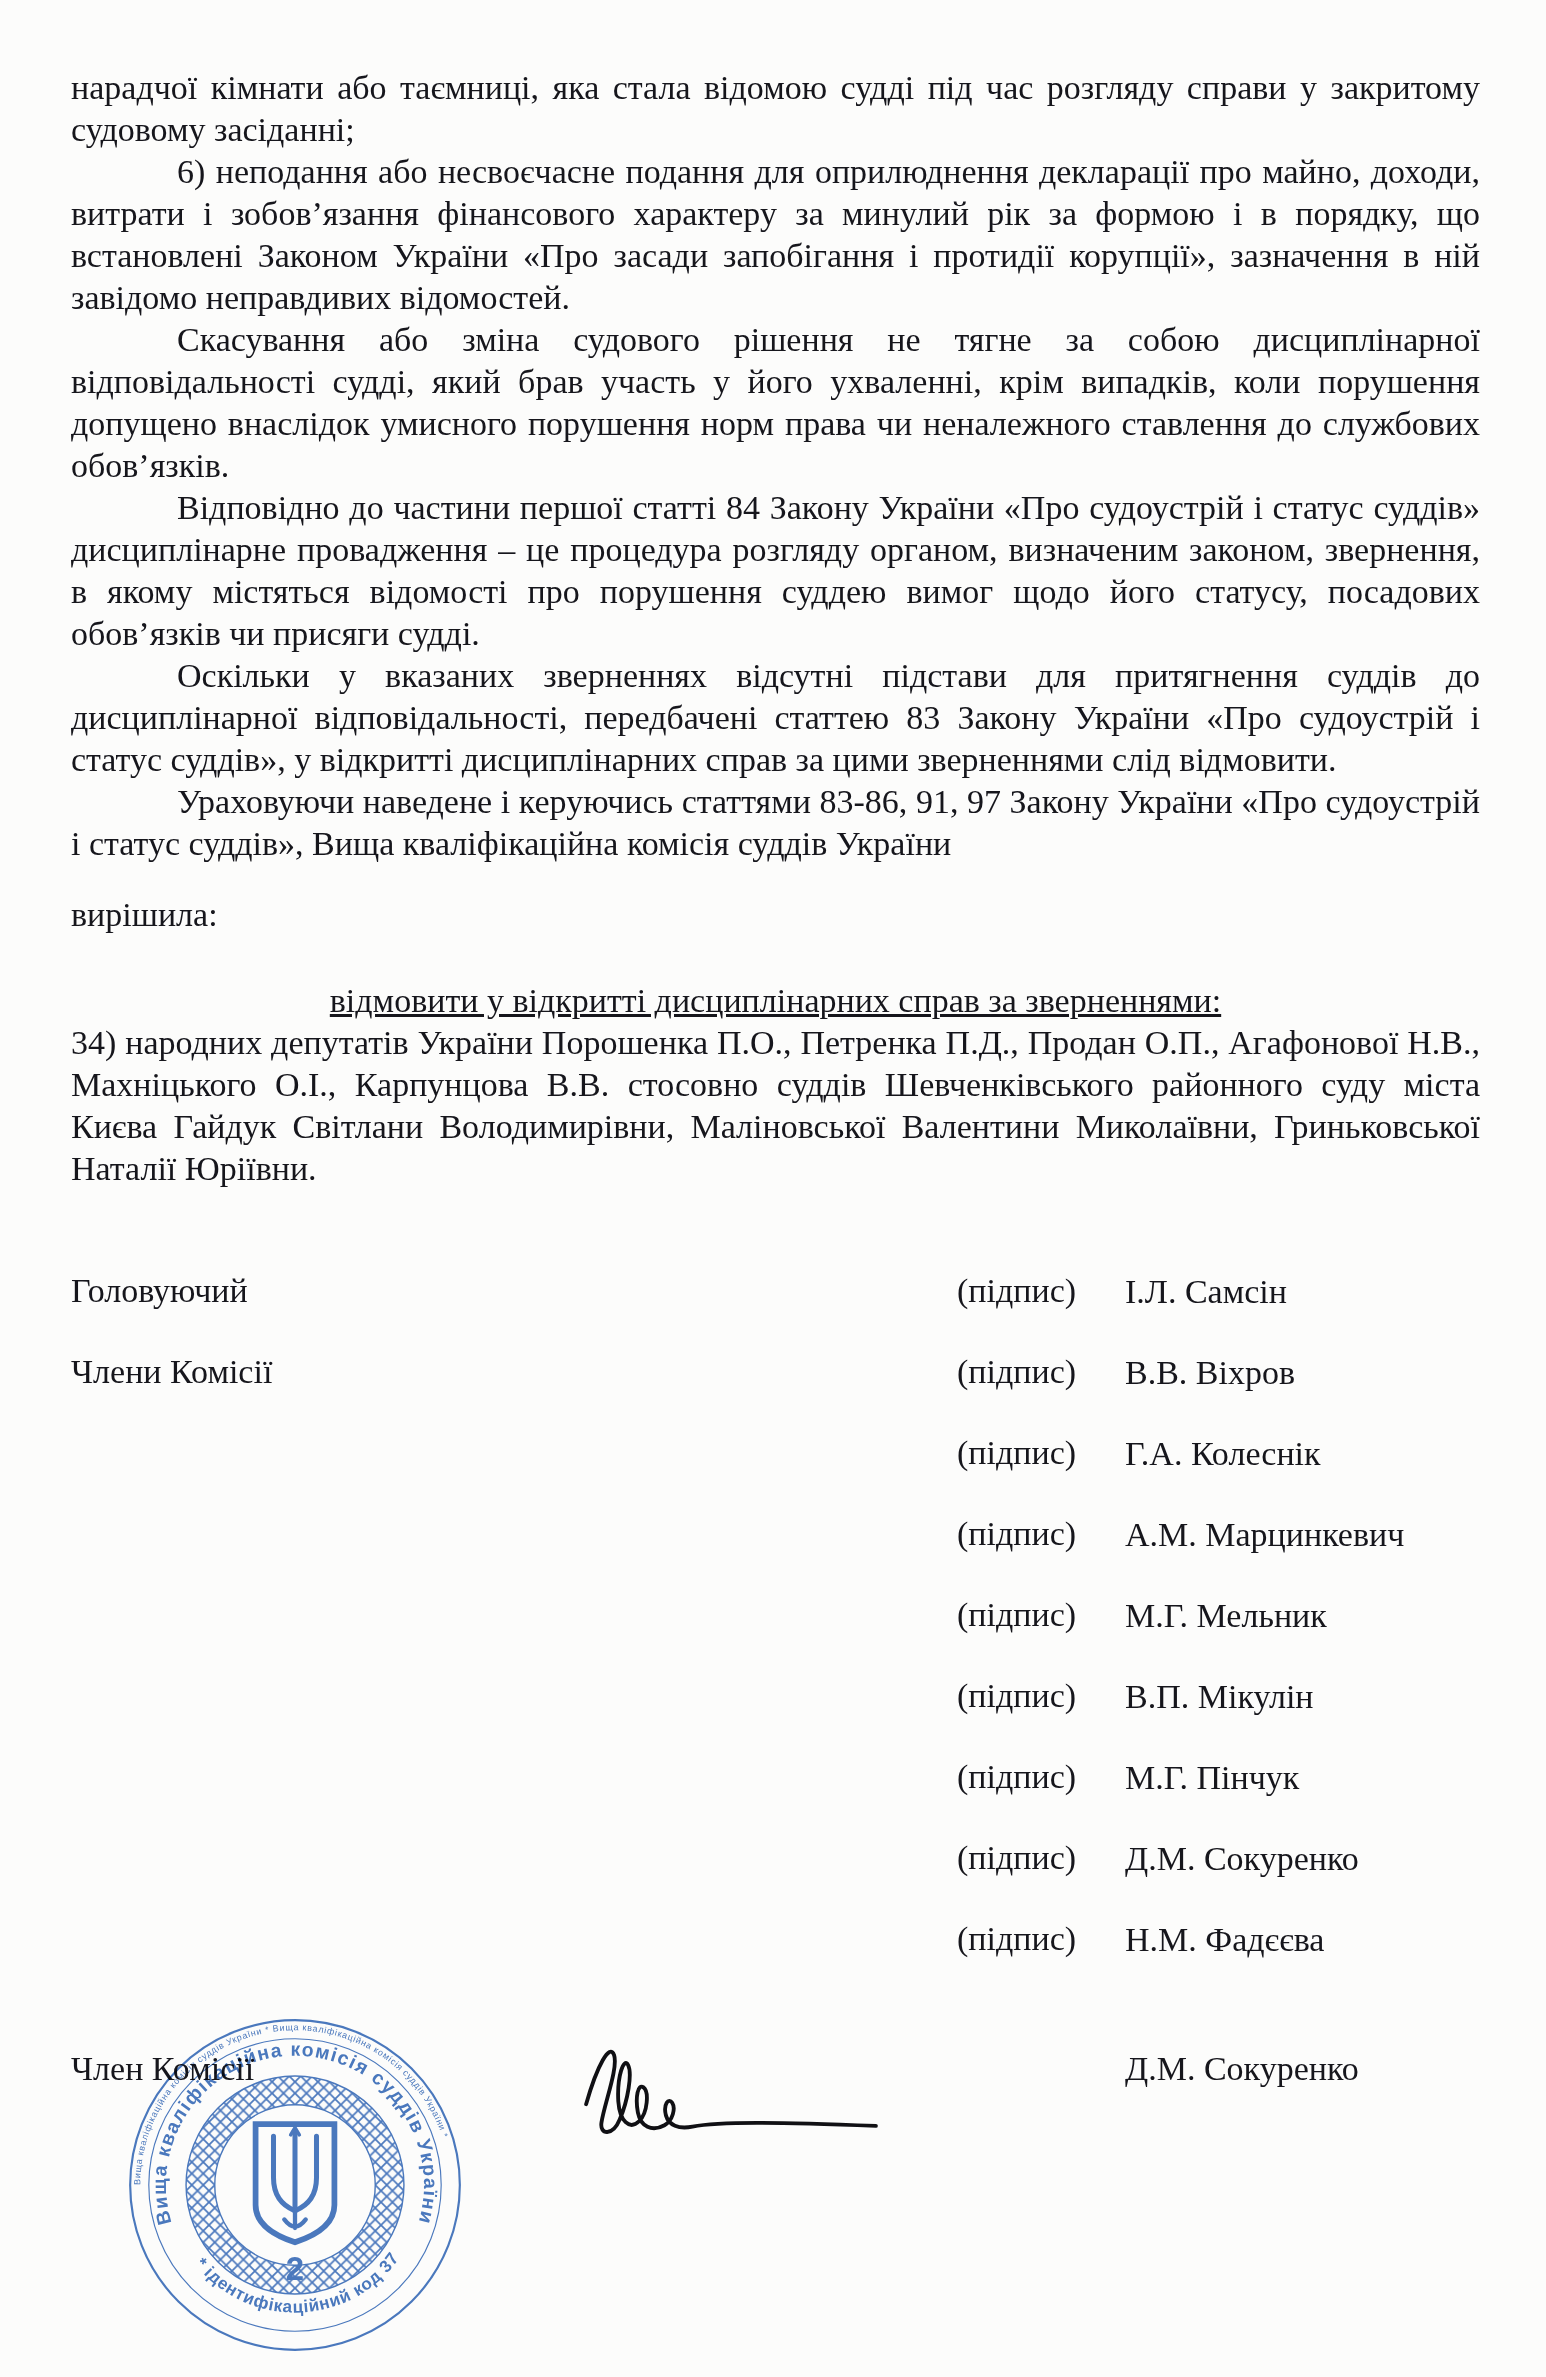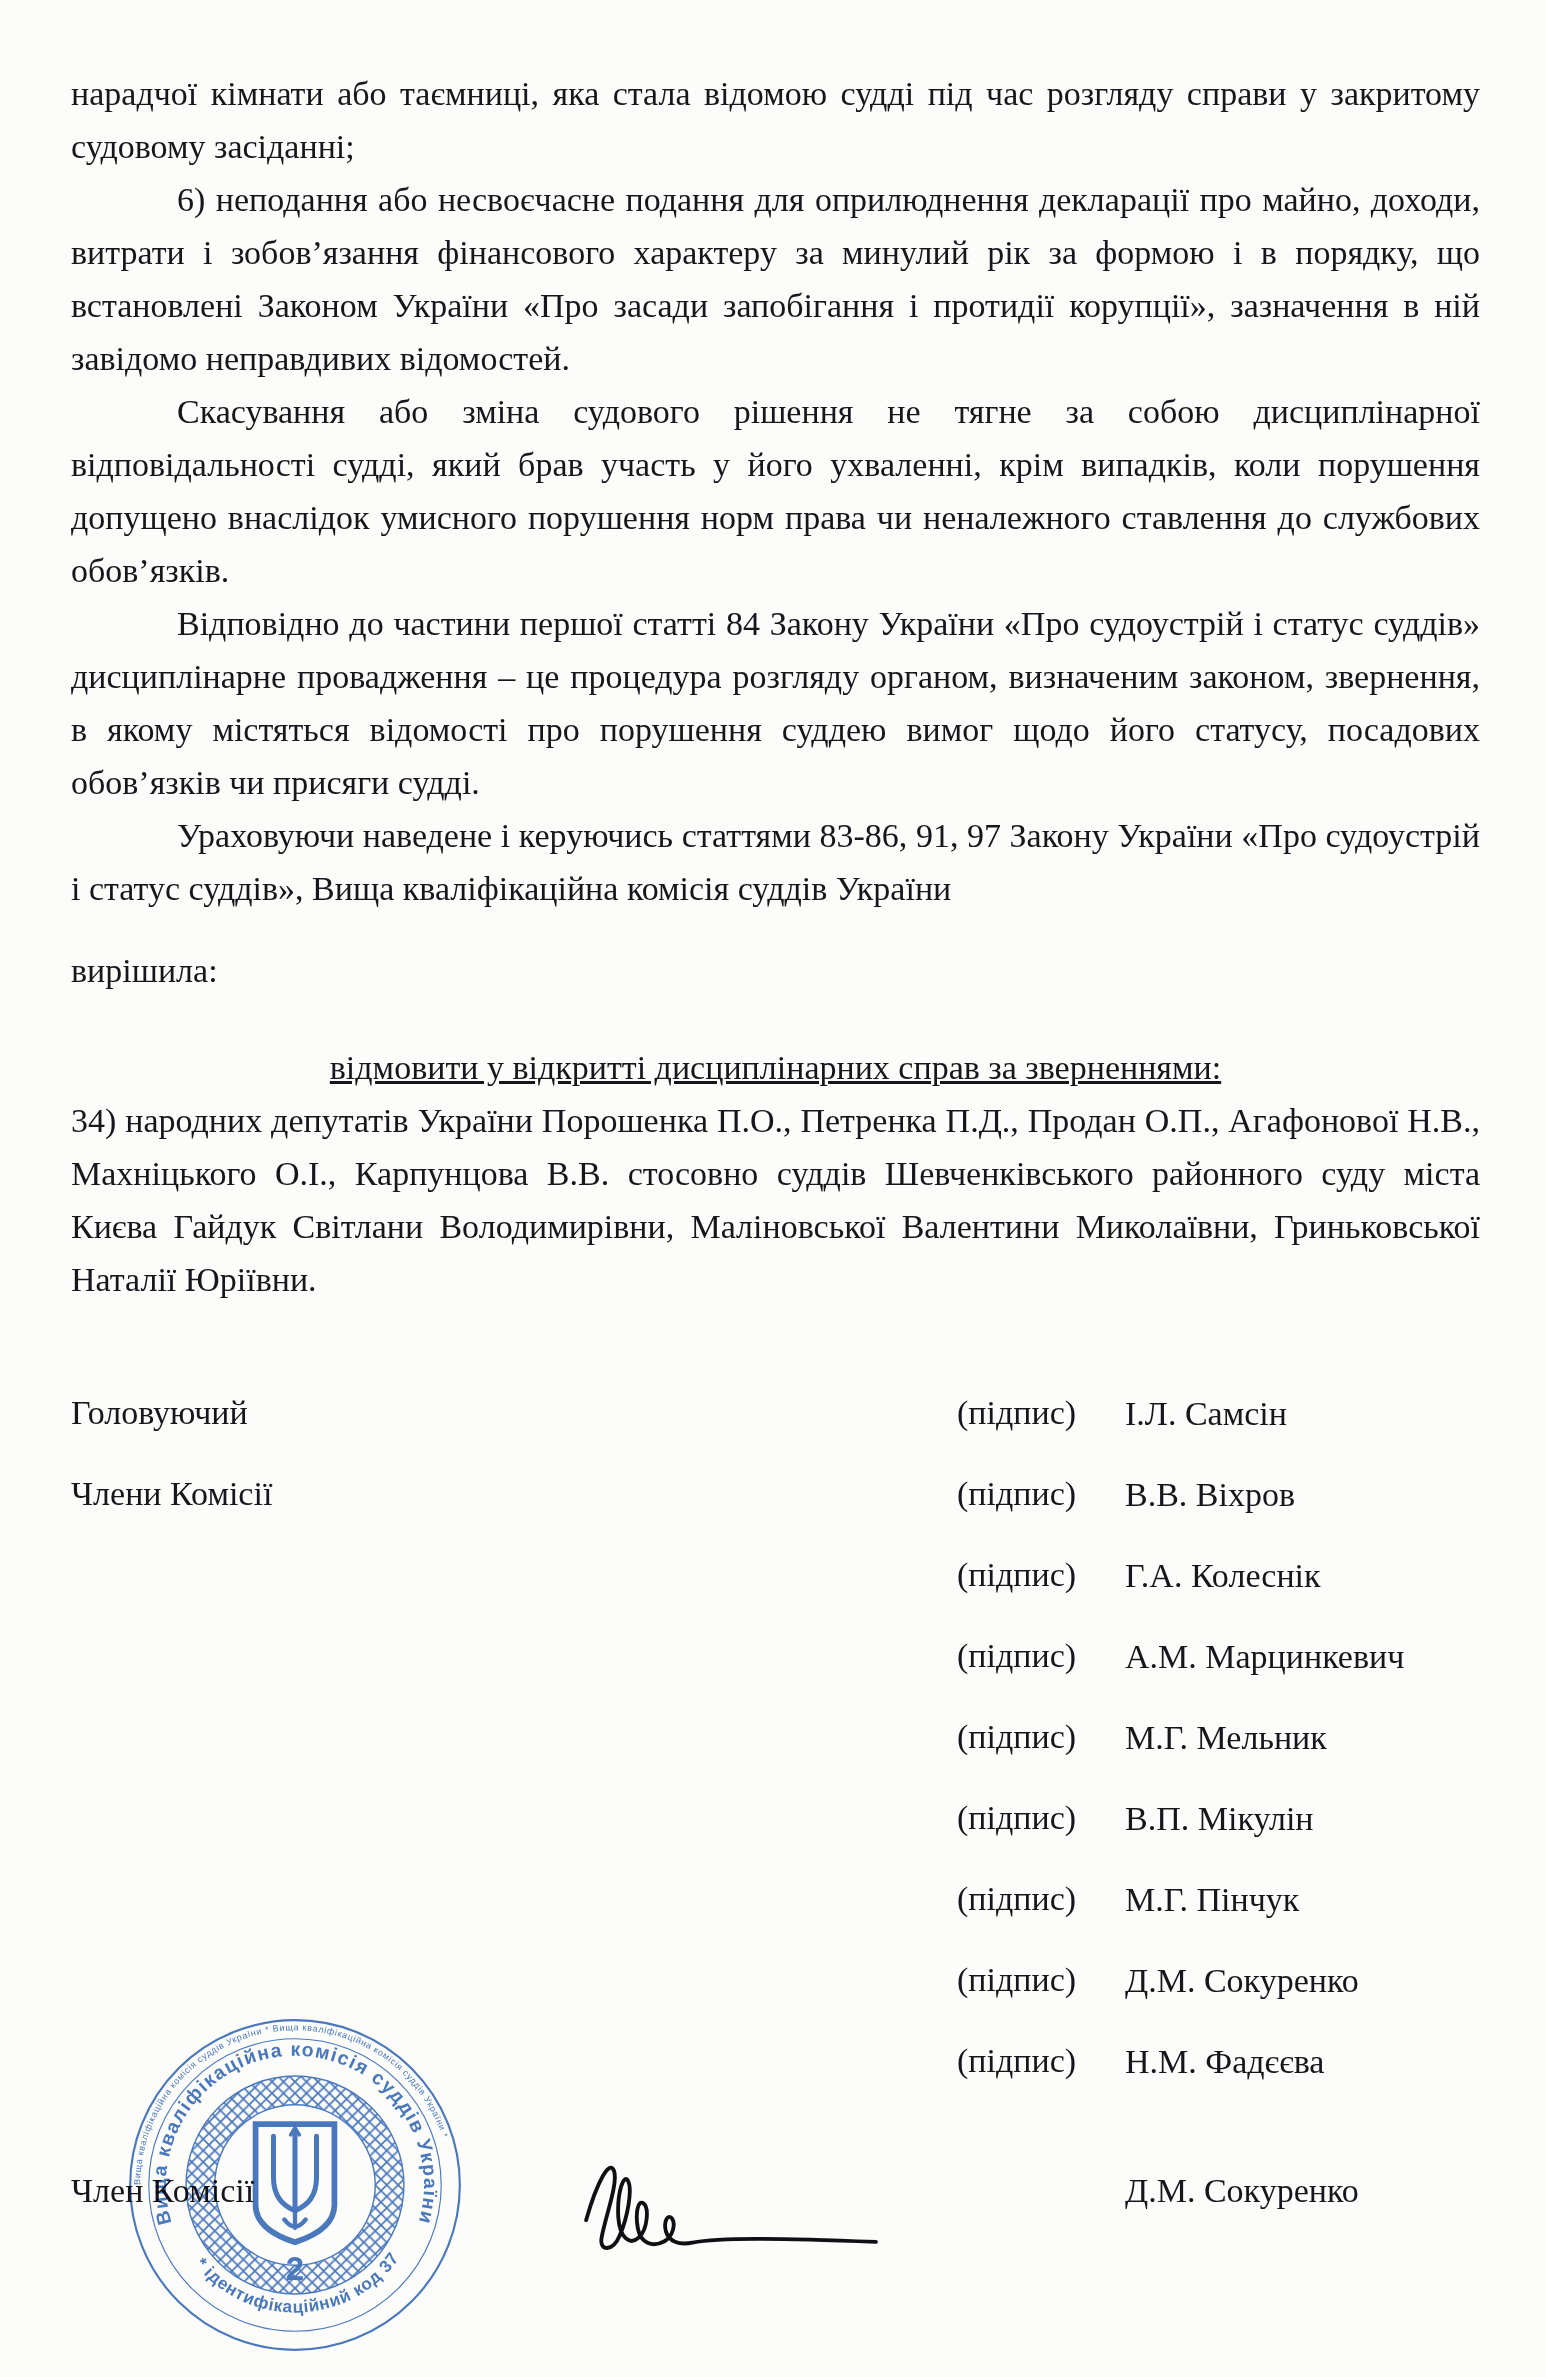--- a/index.html
+++ b/index.html
@@ -10,21 +10,21 @@
   }
   html,body{margin:0;padding:0;background:#e8e8e8;}
   .page{
     position:relative;
     width:1546px;height:2377px;
     margin:0 auto;
     background:var(--paper);
     color:var(--ink);
     font-family:"Liberation Serif", serif;
     font-size:34px;
-    line-height:53px;
+    line-height:42px;
     overflow:hidden;
   }
   .content{
     padding:67px 66px 0 71px;
   }
   .doc-text p{
     margin:0;
     text-align:justify;
     text-align-last:left;
   }
@@ -85,20 +85,21 @@
 
 <div class="page">
 
   <div class="content">
 
     <div class="doc-text">
       <p>нарадчої кімнати або таємниці, яка стала відомою судді під час розгляду справи у закритому судовому засіданні;</p>
       <p class="indent">6) неподання або несвоєчасне подання для оприлюднення декларації про майно, доходи, витрати і зобов’язання фінансового характеру за минулий рік за формою і в порядку, що встановлені Законом України «Про засади запобігання і протидії корупції», зазначення в ній завідомо неправдивих відомостей.</p>
       <p class="indent">Скасування або зміна судового рішення не тягне за собою дисциплінарної відповідальності судді, який брав участь у його ухваленні, крім випадків, коли порушення допущено внаслідок умисного порушення норм права чи неналежного ставлення до службових обов’язків.</p>
       <p class="indent">Відповідно до частини першої статті 84 Закону України «Про судоустрій і статус суддів» дисциплінарне провадження – це процедура розгляду органом, визначеним законом, звернення, в якому містяться відомості про порушення суддею вимог щодо його статусу, посадових обов’язків чи присяги судді.</p>
+      <p class="indent">Оскільки у вказаних зверненнях відсутні підстави для притягнення суддів до дисциплінарної відповідальності, передбачені статтею 83 Закону України «Про судоустрій і статус суддів», у відкритті дисциплінарних справ за цими зверненнями слід відмовити.</p>
       <p class="indent">Ураховуючи наведене і керуючись статтями 83-86, 91, 97 Закону України «Про судоустрій і статус суддів», Вища кваліфікаційна комісія суддів України</p>
     </div>
 
     <div class="resolution">вирішила:</div>
 
     <div class="operative-intro">відмовити у відкритті дисциплінарних справ за зверненнями:</div>
     <p class="operative-item">34) народних депутатів України Порошенка П.О., Петренка П.Д., Продан О.П., Агафонової Н.В., Махніцького О.І., Карпунцова В.В. стосовно суддів Шевченківського районного суду міста Києва Гайдук Світлани Володимирівни, Маліновської Валентини Миколаївни, Гриньковської Наталії Юріївни.</p>
 
     <div class="sig-block">
       <div class="sig-row">

